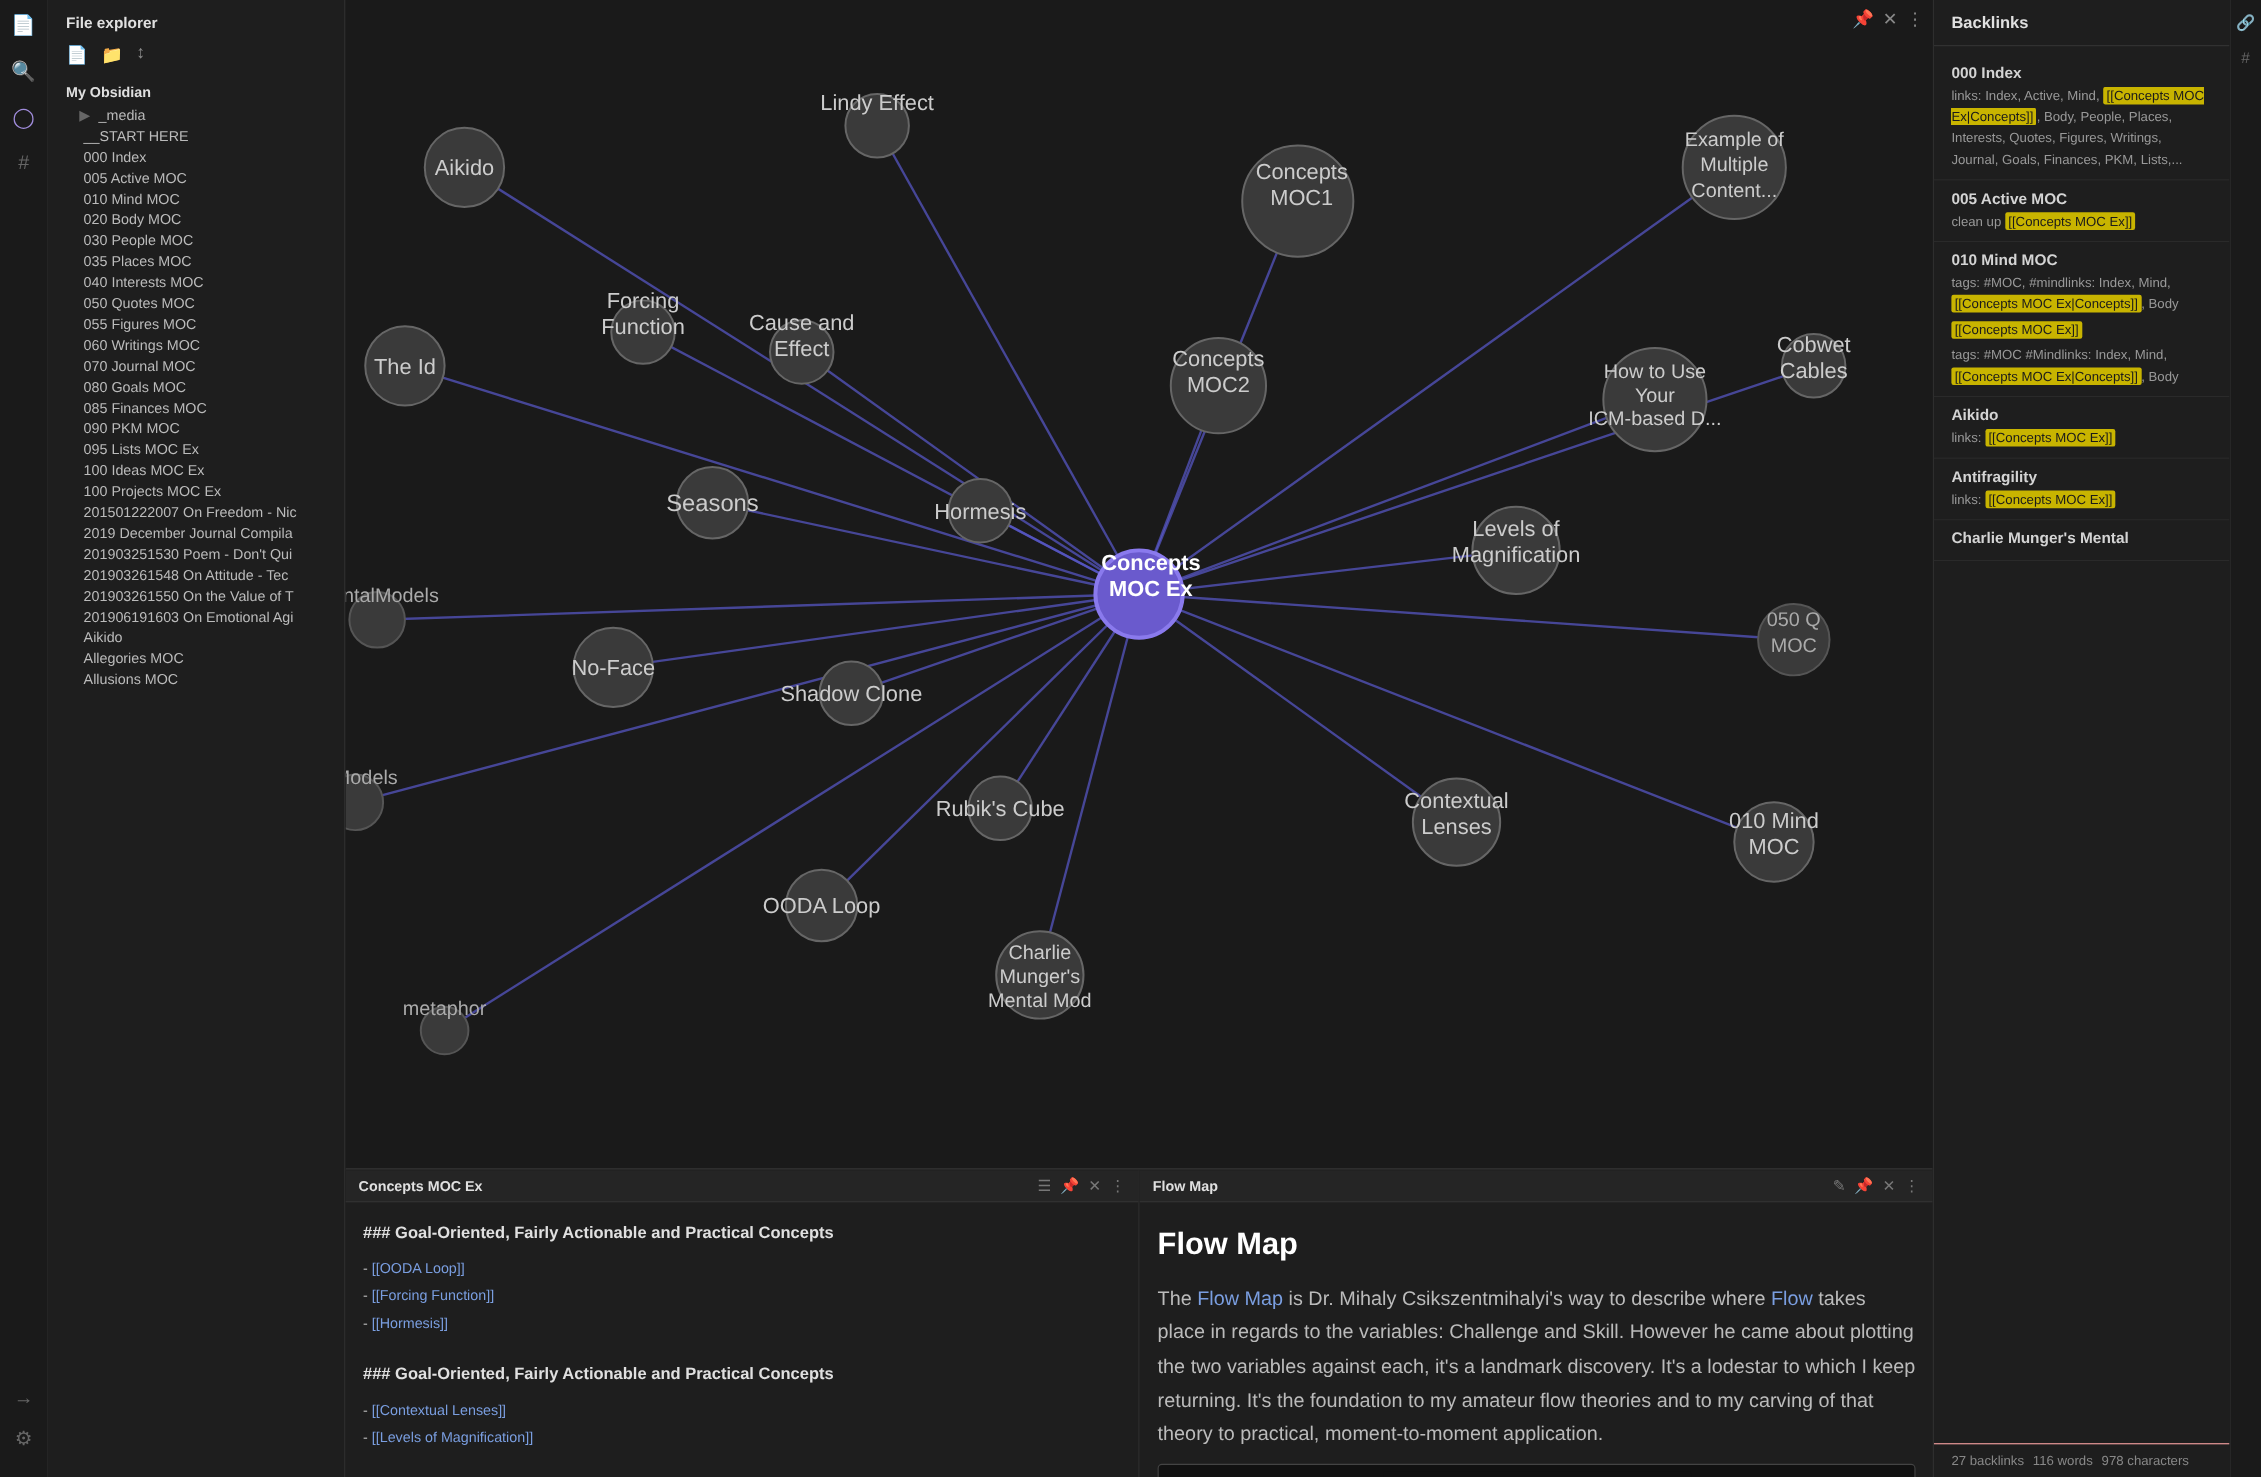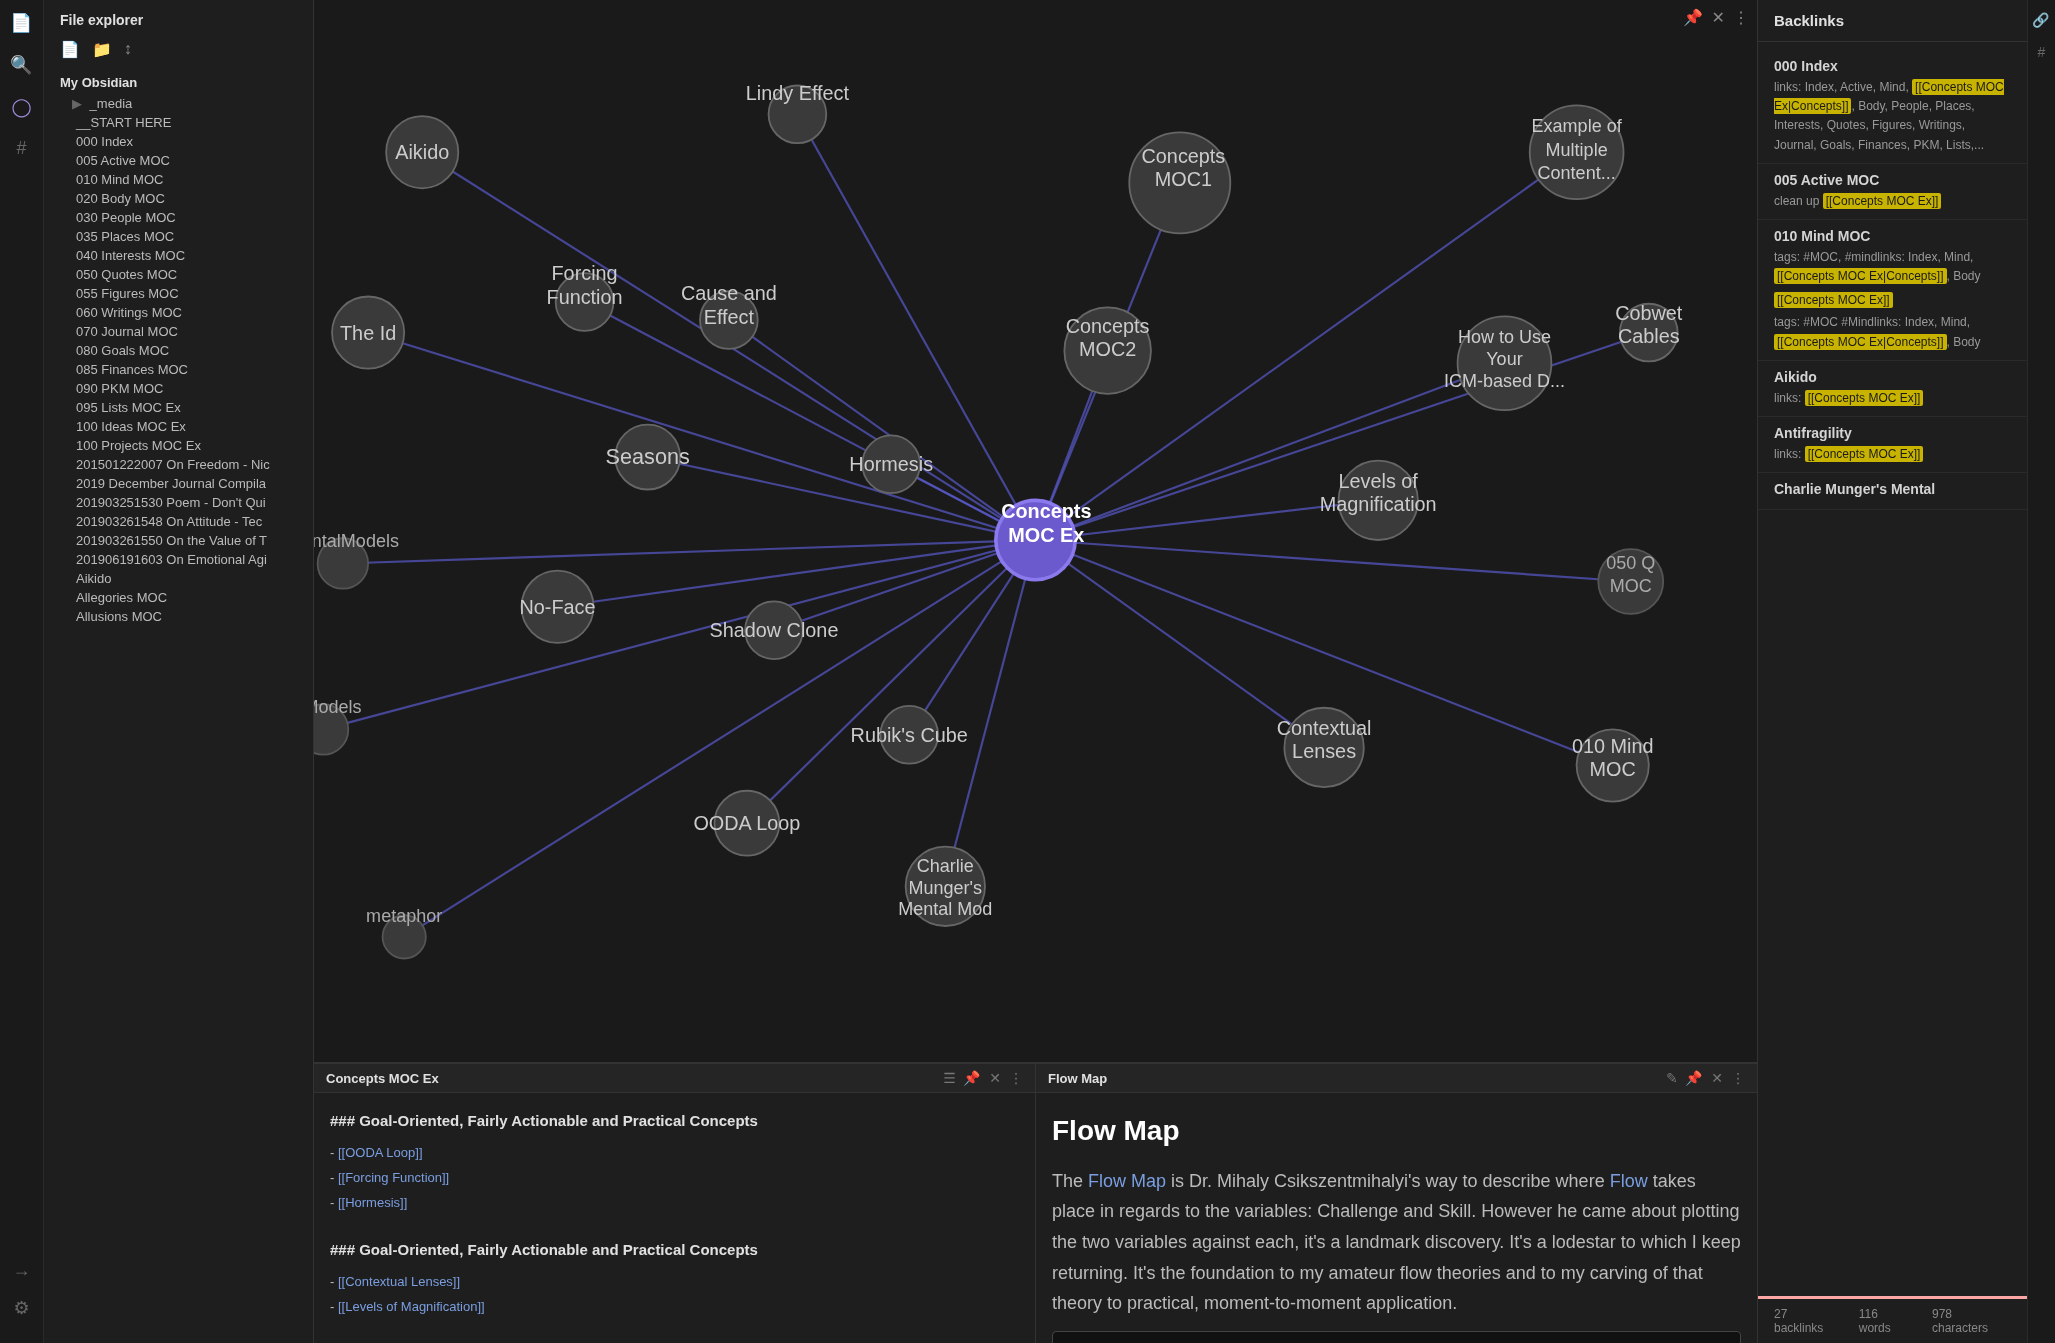--- a/index.html
+++ b/index.html
@@ -271,25 +271,25 @@
     .highlight-link {
       background: #c8b400;
       color: #1a1a1a;
       padding: 1px 3px;
       border-radius: 2px;
       cursor: pointer;
       font-size: 12px;
     }
     .backlinks-footer {
       padding: 8px 16px;
-      border-top: 3px solid #fca5a5;
+      border-top: 1px solid #fca5a5;
       font-size: 12px;
       color: #888;
       display: flex;
-      gap: 19px;
+      gap: 8px;
     }
 
     
     .right-iconbar {
       width: 28px;
       min-width: 28px;
       background: #1a1a1a;
       border-left: 1px solid #2a2a2a;
       display: flex;
       flex-direction: column;

